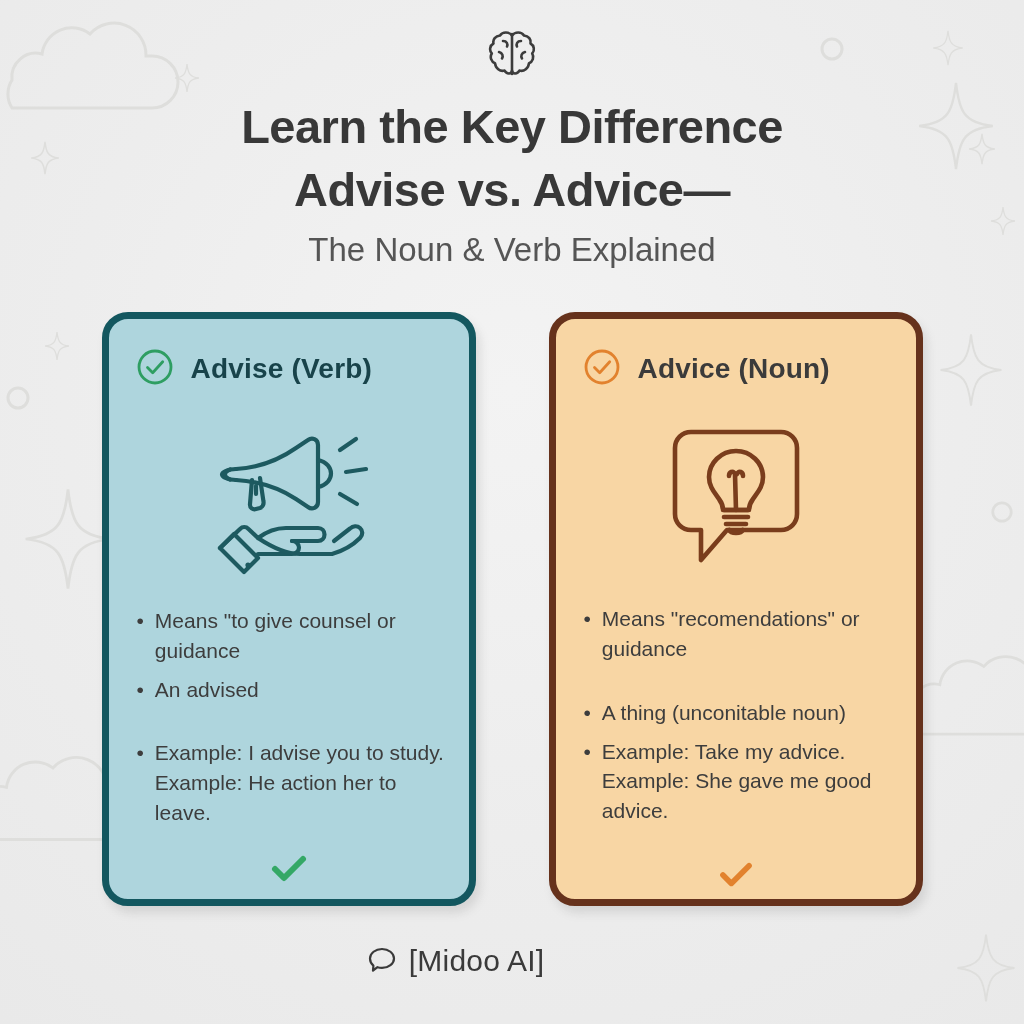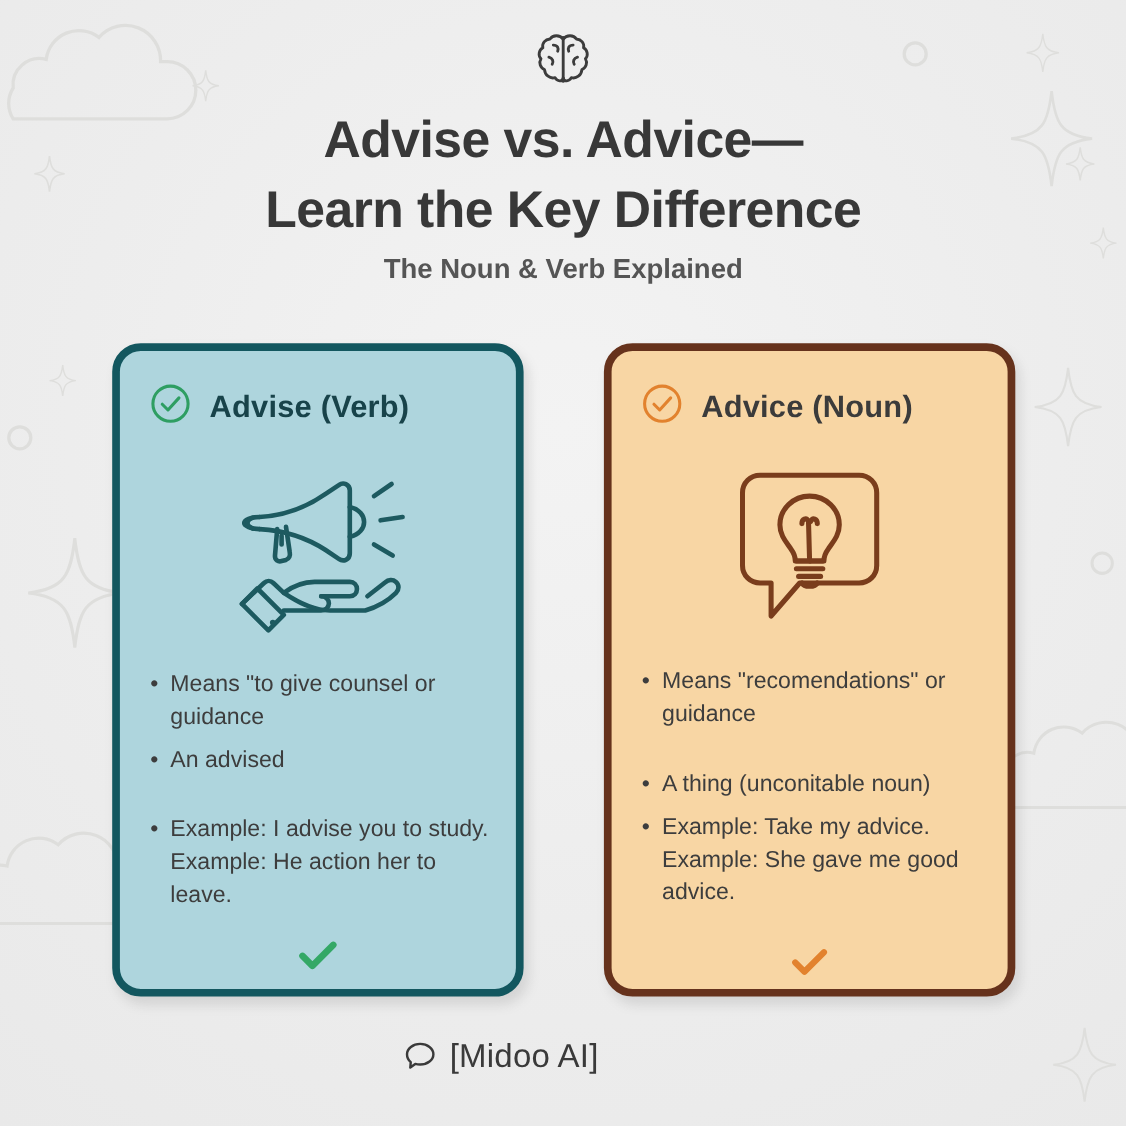--- a/index.html
+++ b/index.html
@@ -58,23 +58,23 @@
     font-size: 47px;
     line-height: 1.33;
     font-weight: bold;
     color: #383838;
     letter-spacing: -0.5px;
     font-family: "Liberation Sans", sans-serif;
   }
   .title-line { display: block; }
   .subtitle {
     margin-top: 10px;
-    font-size: 25px;
+    font-size: 33px;
     color: #555555;
-    font-weight: bold;
+    font-weight: normal;
   }
 
   
   .cards {
     position: absolute;
     top: 312px;
     left: 0;
     width: 1024px;
     height: 596px;
     display: flex;
@@ -282,22 +282,22 @@
         <path d="M26 7 v40"></path>
         <path d="M26 8.5 C23 4.5 16.5 4.5 14 8.5 C9.5 8.8 6.5 12.5 7.5 16.5 C3.8 18.5 3 23.5 5.8 26.5 C3.6 30 5.2 34.8 9 36.2 C9.4 41.2 14 45 18.6 43.6 C20.6 47.2 25.2 47.6 26 44"></path>
         <path d="M26 8.5 C29 4.5 35.5 4.5 38 8.5 C42.5 8.8 45.5 12.5 44.5 16.5 C48.2 18.5 49 23.5 46.2 26.5 C48.4 30 46.8 34.8 43 36.2 C42.6 41.2 38 45 33.4 43.6 C31.4 47.2 26.8 47.6 26 44"></path>
         <path d="M17 14 c4 0 5 3 4 5.5"></path>
         <path d="M13 25 c3.5 1 4.5 4 3 6.5"></path>
         <path d="M35 14 c-4 0-5 3-4 5.5"></path>
         <path d="M39 25 c-3.5 1-4.5 4-3 6.5"></path>
       </svg>
     </div>
     <h1 class="title">
+      <span class="title-line">Learn the Key Difference</span>
       <span class="title-line">Advise vs. Advice—</span>
-      <span class="title-line">Learn the Key Difference</span>
     </h1>
     <div class="subtitle">The Noun &amp; Verb Explained</div>
   </div>
 
   <div class="cards">
 
     <div class="card card--verb">
       <div class="card-head">
         <span class="badge-icon">
           <svg width="40" height="40" viewBox="0 0 40 40" fill="none" stroke="#2e9e62" stroke-width="2.8" stroke-linecap="round" stroke-linejoin="round">

